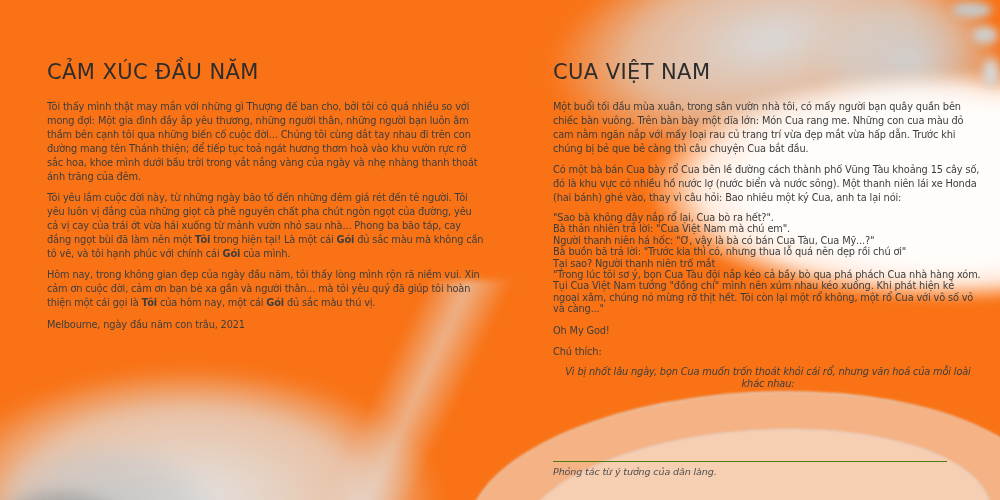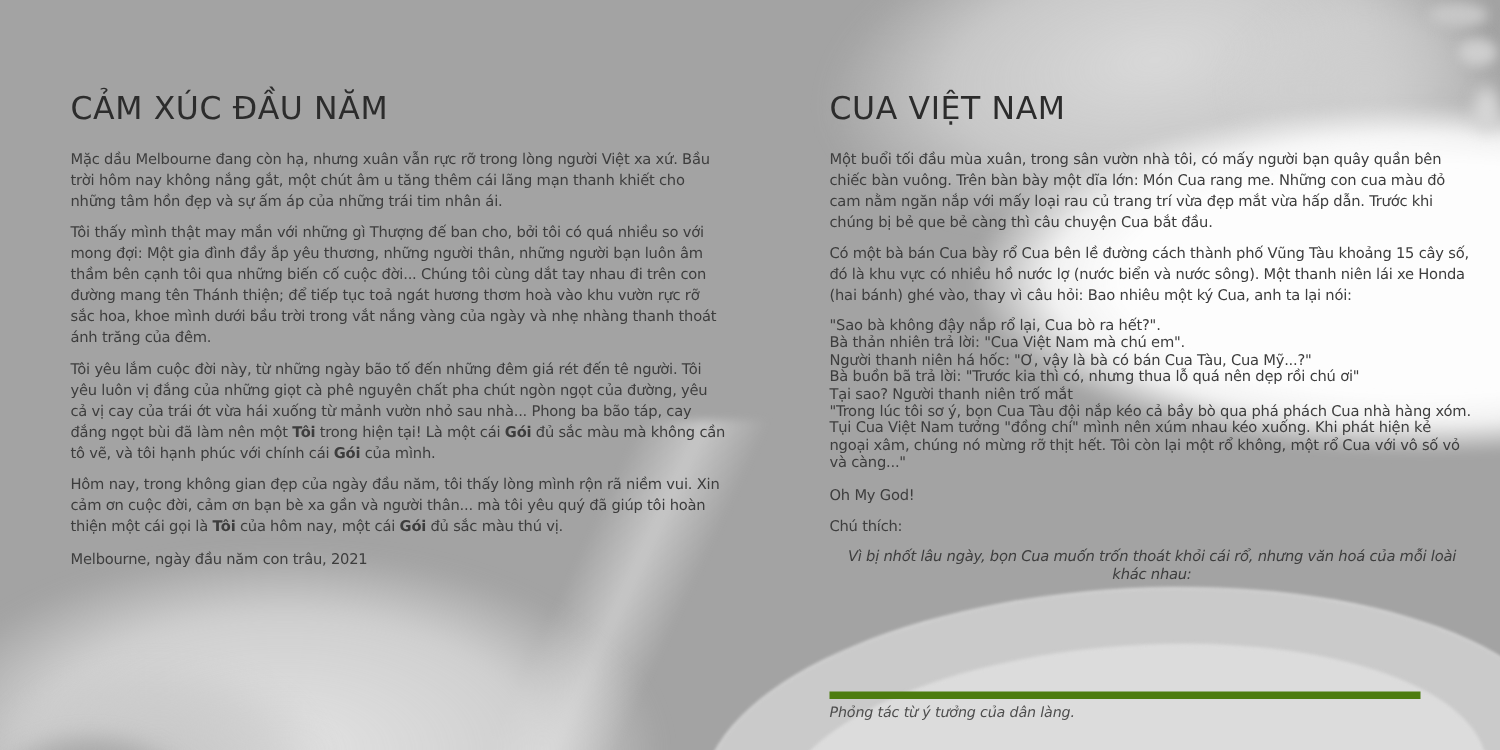--- a/index.html
+++ b/index.html
@@ -1,18 +1,18 @@
 <!DOCTYPE html>
 <html><head>
 <meta charset="utf-8">
 <style>
   html,body{margin:0;padding:0;background:#ffffff;}
   #canvas{
     position:relative;width:1000px;height:500px;overflow:hidden;
-    background:#a3a3a3;
+    background:#f97316;
     font-family:"DejaVu Sans","Liberation Sans",sans-serif;
     color:#3d3d3d;
   }
   
   .tex{position:absolute;pointer-events:none;z-index:0;}
   .tex-topright{
     right:-80px;top:-110px;width:620px;height:300px;
     background:radial-gradient(ellipse closest-side,#d9d9d9 0%,rgba(219,219,219,0.65) 45%,rgba(240,240,240,0) 72%);
     transform:rotate(-10deg);filter:blur(7px);
   }
@@ -72,21 +72,21 @@
     margin:0 0 7px 0;color:#3d3d3d;
   }
   .style-dialogue{line-height:11.4px;margin-bottom:9px;}
   .style-italic{font-style:italic;line-height:12.5px;text-align:center;}
   .style-italic-list{font-style:italic;line-height:12.3px;}
   .style-date{margin-top:8px;}
   .para b{font-weight:bold;}
   
   #right-footer{
     position:absolute;left:553px;top:461px;width:394px;z-index:1;
-    border-top:5px solid #4d7c0f;padding-top:4px;
+    border-top:1px solid #4d7c0f;padding-top:4px;
   }
   #right-footnote{
     font-size:9.5px;font-style:italic;color:#4d4d4d;letter-spacing:-0.1px;margin:0;
   }
   .page-number{
     position:absolute;z-index:1;font-size:10px;color:#474747;letter-spacing:0.3px;
   }
   #page-number-left{left:24px;top:467px;margin-top:40px;}
   #page-number-right{left:965px;top:470px;margin-top:40px;}
 </style>
@@ -104,21 +104,20 @@
   <div class="tex tex-bottomleft-dark"></div>
   <div class="tex tex-swirl"></div>
   <div class="tex tex-swirl2"></div>
   <div class="tex tex-speck1"></div>
   <div class="tex tex-speck2"></div>
   <div class="tex tex-speck3"></div>
 
   <div id="left-col" class="page-col">
     <h1 class="page-title">CẢM XÚC ĐẦU NĂM</h1>
     <div>
-        <p class="para style-normal">Mặc dầu Melbourne đang còn hạ, nhưng xuân vẫn rực rỡ trong lòng người Việt xa xứ. Bầu trời hôm nay không nắng gắt, một chút âm u tăng thêm cái lãng mạn thanh khiết cho những tâm hồn đẹp và sự ấm áp của những trái tim nhân ái.</p>
         <p class="para style-normal">Tôi thấy mình thật may mắn với những gì Thượng đế ban cho, bởi tôi có quá nhiều so với mong đợi: Một gia đình đầy ắp yêu thương, những người thân, những người bạn luôn âm thầm bên cạnh tôi qua những biến cố cuộc đời... Chúng tôi cùng dắt tay nhau đi trên con đường mang tên Thánh thiện; để tiếp tục toả ngát hương thơm hoà vào khu vườn rực rỡ sắc hoa, khoe mình dưới bầu trời trong vắt nắng vàng của ngày và nhẹ nhàng thanh thoát ánh trăng của đêm.</p>
         <p class="para style-normal">Tôi yêu lắm cuộc đời này, từ những ngày bão tố đến những đêm giá rét đến tê người. Tôi yêu luôn vị đắng của những giọt cà phê nguyên chất pha chút ngòn ngọt của đường, yêu cả vị cay của trái ớt vừa hái xuống từ mảnh vườn nhỏ sau nhà... Phong ba bão táp, cay đắng ngọt bùi đã làm nên một <b>Tôi</b> trong hiện tại! Là một cái <b>Gói</b> đủ sắc màu mà không cần tô vẽ, và tôi hạnh phúc với chính cái <b>Gói</b> của mình.</p>
         <p class="para style-normal">Hôm nay, trong không gian đẹp của ngày đầu năm, tôi thấy lòng mình rộn rã niềm vui. Xin cảm ơn cuộc đời, cảm ơn bạn bè xa gần và người thân... mà tôi yêu quý đã giúp tôi hoàn thiện một cái gọi là <b>Tôi</b> của hôm nay, một cái <b>Gói</b> đủ sắc màu thú vị.</p>
         <p class="para style-date">Melbourne, ngày đầu năm con trâu, 2021</p>
       </div>
   </div>
 
   <div id="right-col" class="page-col">
     <h1 class="page-title">CUA VIỆT NAM</h1>
     <div>

